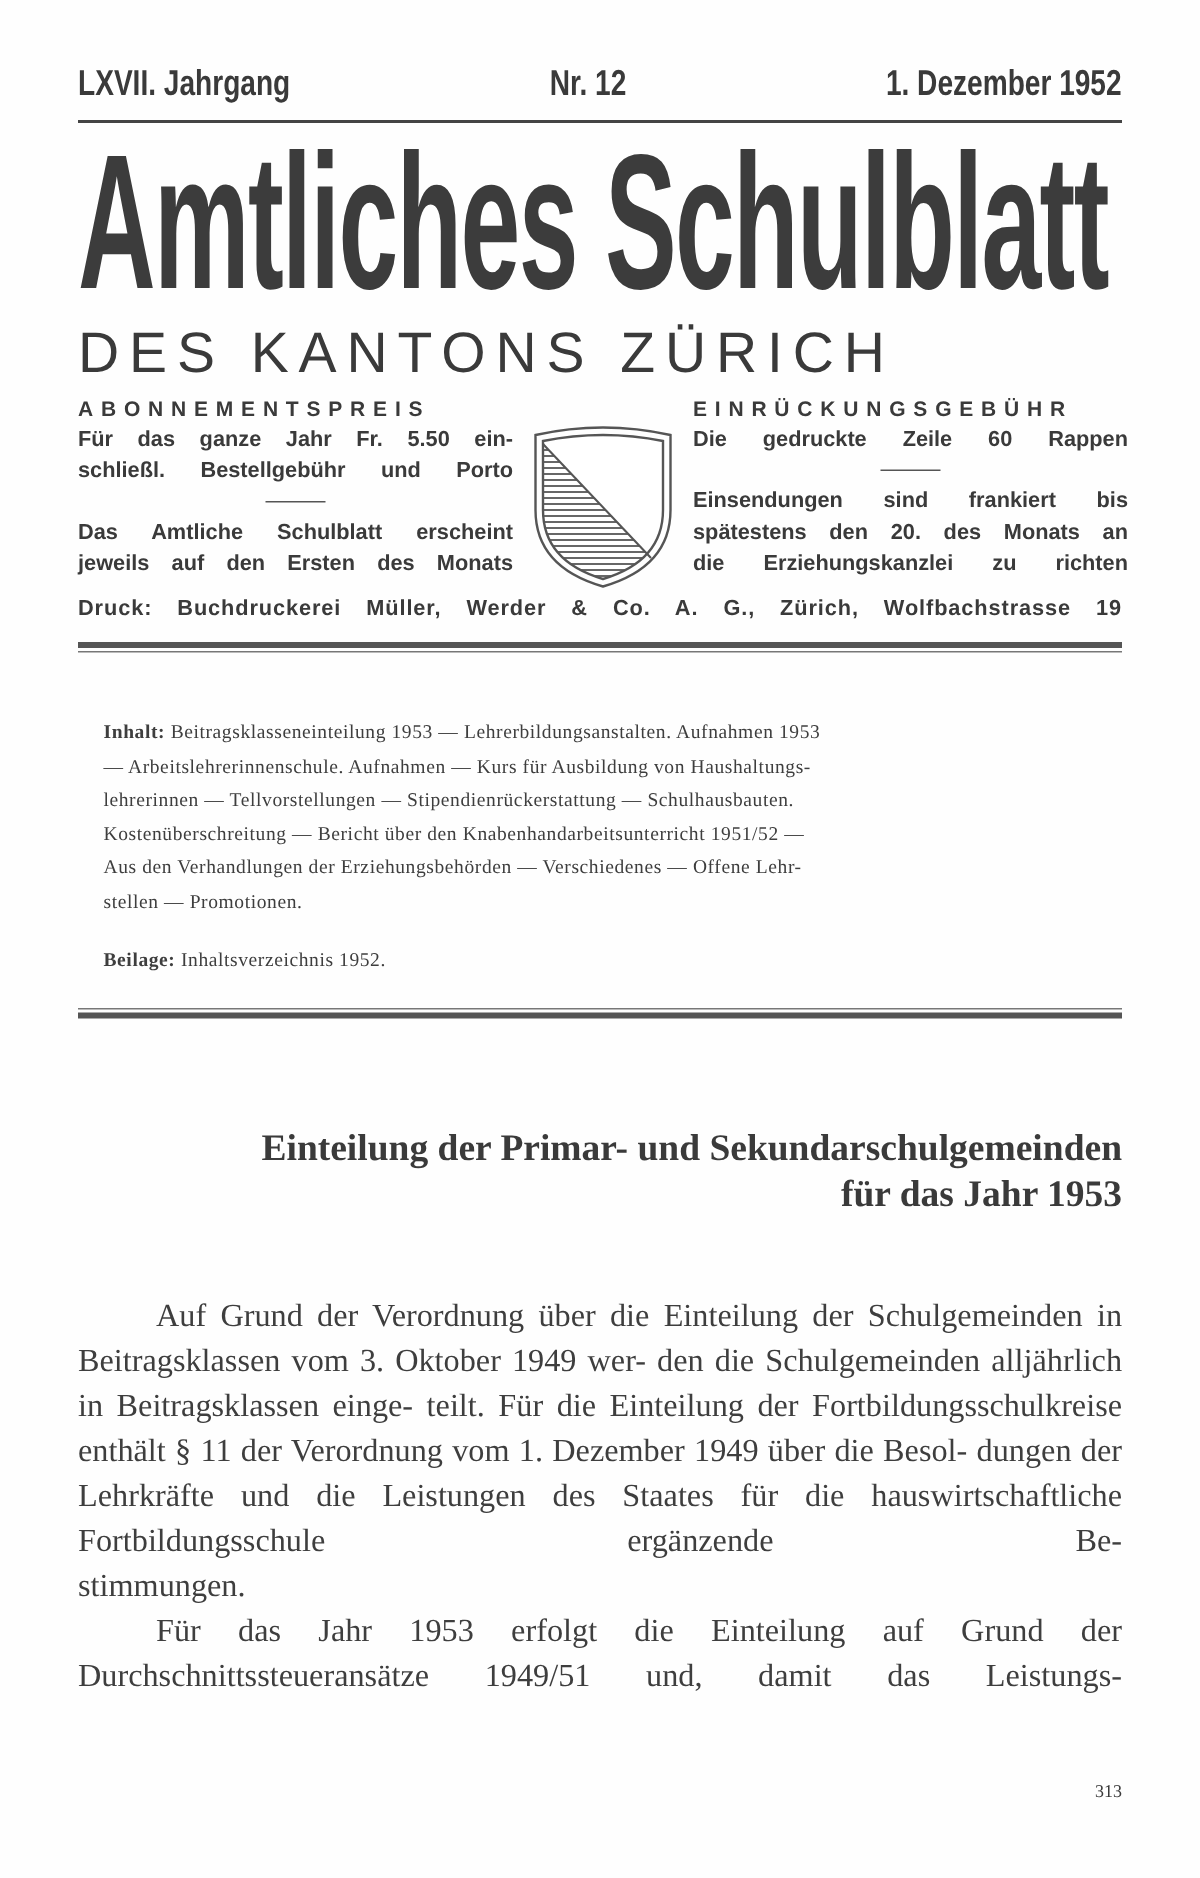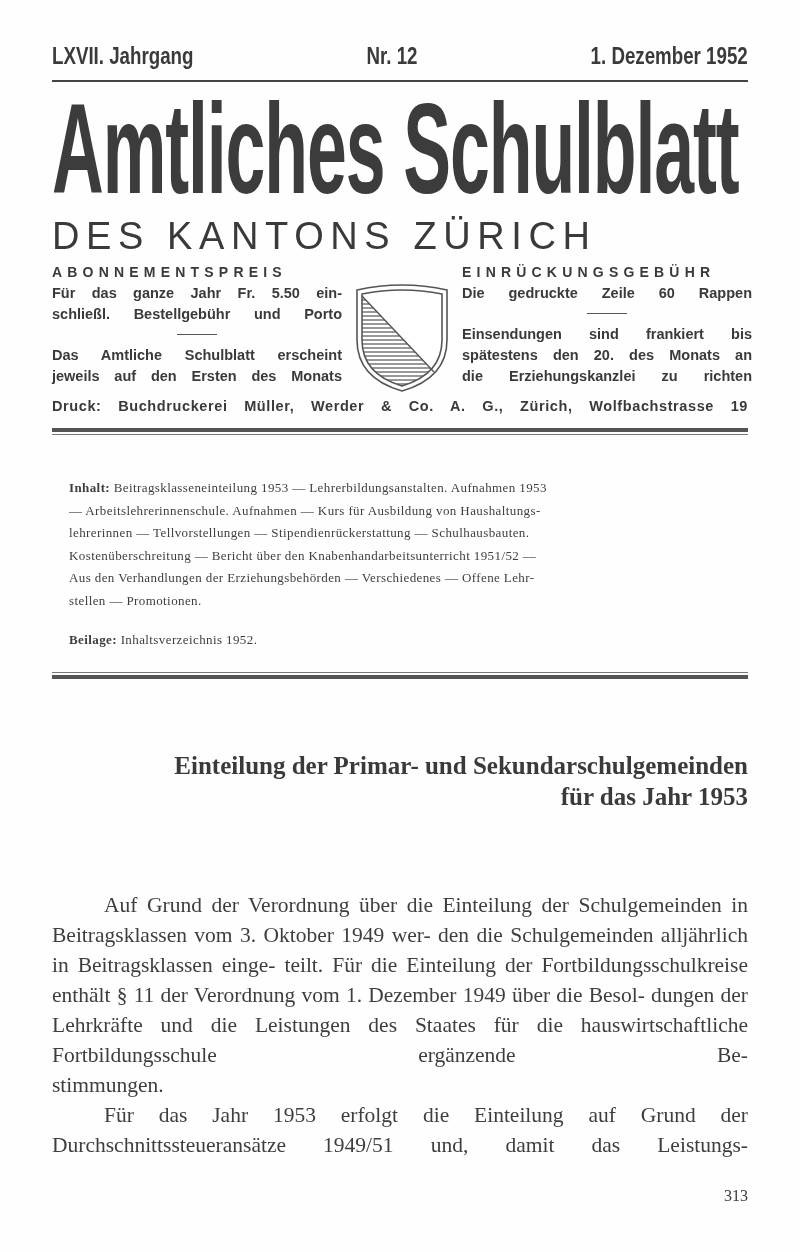--- a/index.html
+++ b/index.html
@@ -67,29 +67,28 @@
       position: absolute; top: 750px; left: 0; width: 696px; text-align: right;
       font-family: "Liberation Serif", serif; font-weight: bold; font-size: 25px;
       line-height: 31px; color: #3a3a3a;
     }
     .heading div { white-space: nowrap; }
 
     .body {
       position: absolute; top: 862px; left: 0; width: 696px;
       font-family: "Liberation Serif", serif; font-size: 21.5px; line-height: 30px;
       color: #3e3e3e;
-      margin-top: 28px;
     }
     .body p { margin: 0; text-align: justify; }
     .body .indent { text-indent: 52px; }
     .body .last-justify { text-align-last: justify; }
 
     .pagenum {
       position: absolute; top: 1187px; right: 52px;
-      font-family: "Liberation Serif", serif; font-size: 16px; color: #3a3a3a;
+      font-family: "Liberation Serif", serif; font-size: 12px; color: #3a3a3a;
     }
   </style>
 </head>
 <body>
 
 <div class="page">
 
   <div class="topline">
     <span>LXVII. Jahrgang</span>
     <span>Nr. 12</span>

